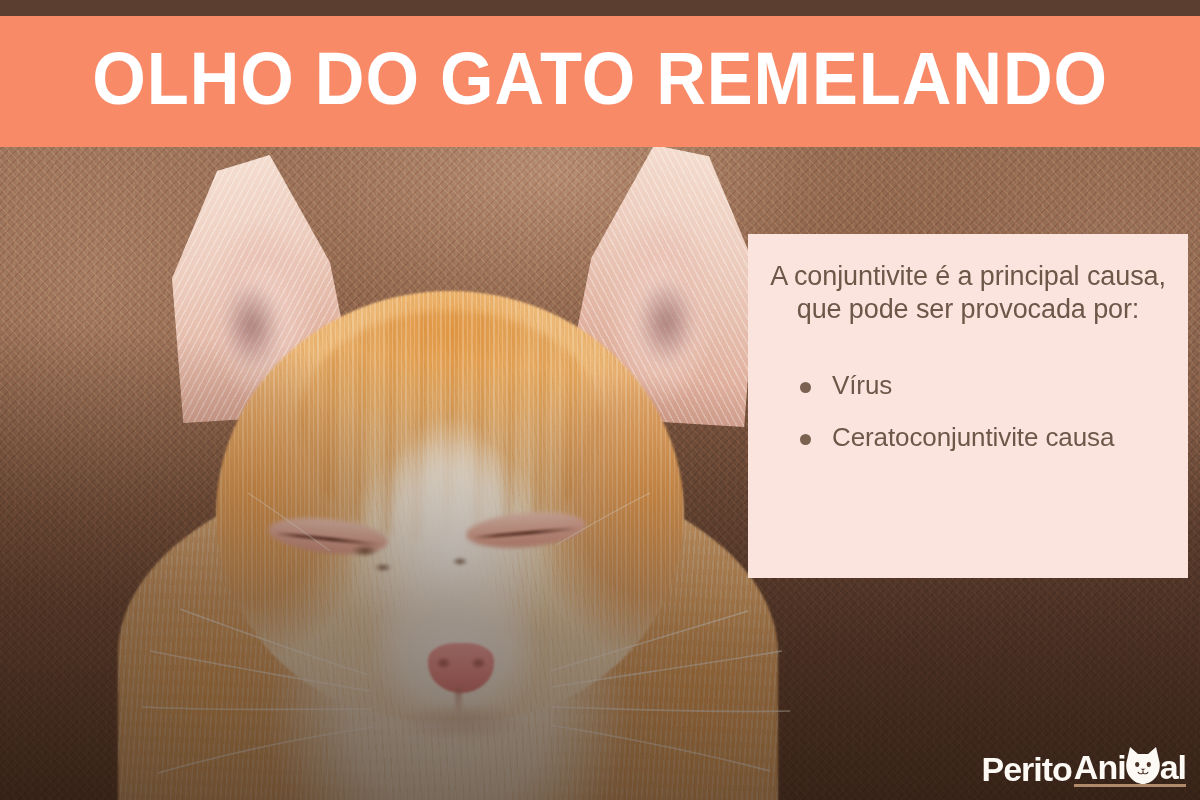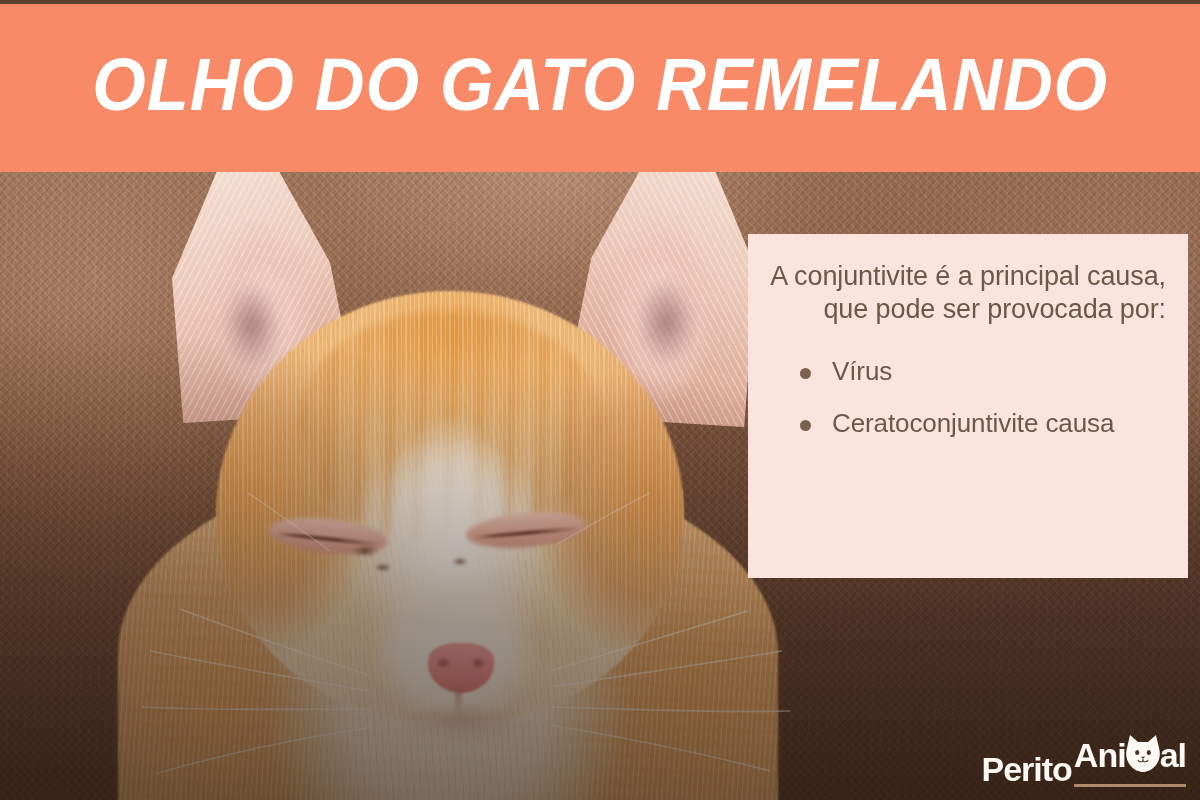--- a/index.html
+++ b/index.html
@@ -9,26 +9,25 @@
     overflow:hidden; background:#5c3e31;
   }
   .infographic {
     position:relative;
     width:1200px; height:800px;
     overflow:hidden;
   }
 
   
   .header-band {
-    position:absolute; left:0; top:4px;
-    width:1200px; height:168px;
+    position:absolute; left:0; top:16px;
+    width:1200px; height:131px;
     background:#f98a68;
     display:flex; align-items:center; justify-content:center;
     z-index:40;
-    font-style:italic;
   }
   .header-title {
     color:#ffffff;
     font-size:74px;
     font-weight:bold;
     letter-spacing:1px;
     line-height:1;
     transform:scaleX(0.93);
     white-space:nowrap;
     text-align:center;
@@ -226,27 +225,27 @@
     width:440px; height:344px;
     background:#fce4de;
     z-index:30;
     padding:26px 16px 18px 16px;
     display:flex; flex-direction:column;
   }
   .info-lead {
     color:#6d5749;
     font-size:27px;
     line-height:1.24;
-    text-align:right;
+    text-align:center;
     letter-spacing:-0.1px;
     padding:0 6px;
   }
   .info-list {
     list-style:none;
-    margin-top:30px;
+    margin-top:44px;
     padding-left:26px;
   }
   .info-list li {
     position:relative;
     color:#6d5749;
     font-size:26px;
     line-height:1.12;
     padding-left:42px;
     margin-bottom:23px;
     letter-spacing:-0.1px;
@@ -272,21 +271,21 @@
     font-size:34px;
     font-weight:bold;
     letter-spacing:-1px;
     line-height:1;
     text-align:center;
   }
   .logo-animal-wrap {
     position:relative;
     display:flex; align-items:flex-end;
     margin-left:2px;
-    padding-bottom:14px;
+    padding-bottom:2px;
   }
   .logo-ani, .logo-al {
     color:#fdf9f4;
     font-size:34px;
     font-weight:bold;
     letter-spacing:-1px;
     line-height:1;
   }
   .logo-cat {
     position:relative;

